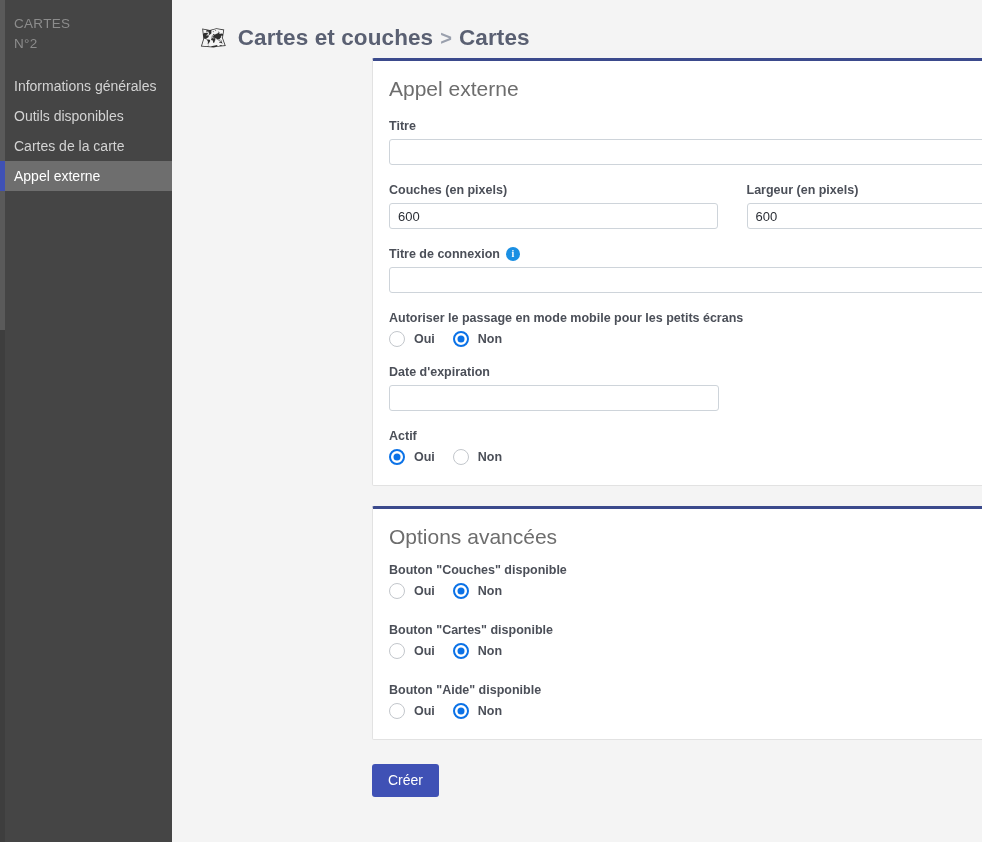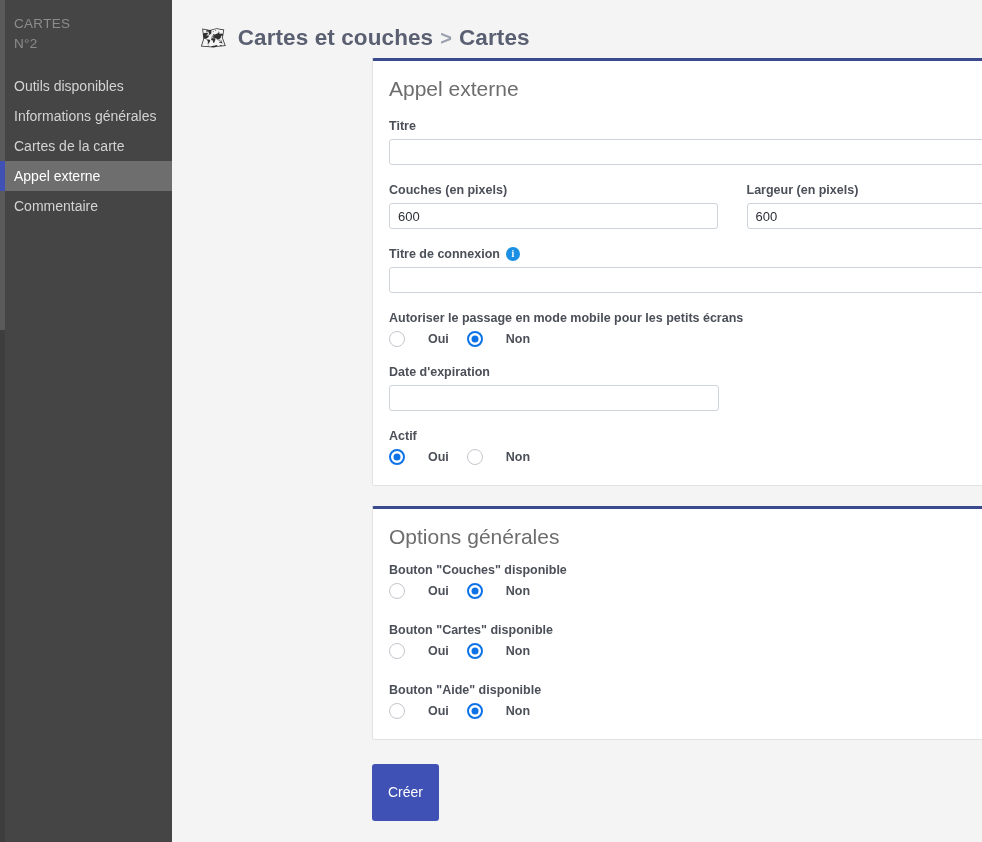--- a/index.html
+++ b/index.html
@@ -164,21 +164,21 @@
     justify-content: center;
     line-height: 1;
     cursor: pointer;
   }
 
   .radio-field { margin-top: 18px; }
   .radio-group { display: flex; align-items: center; gap: 0; margin-top: 6px; }
   .radio-opt {
     display: flex;
     align-items: center;
-    gap: 23px;
+    gap: 9px;
     cursor: pointer;
     margin-right: 18px;
   }
   .radio {
     width: 16px; height: 16px;
     border-radius: 50%;
     border: 1.5px solid #c3c7cc;
     background: #fff;
     flex: none;
     position: relative;
@@ -205,21 +205,21 @@
   .date-input { width: 330px; }
 
   .footer-actions { margin-left: 200px; margin-top: 24px; }
   .btn-primary {
     background: #3f51b5;
     color: #fff;
     border: none;
     border-radius: 3px;
     font-size: 14px;
     font-family: "Liberation Sans", sans-serif;
-    padding: 20px 16px;
+    padding: 8px 16px;
     cursor: pointer;
     line-height: 1.2;
   }
 </style>
 </head>
 <body>
 
 <div class="app">
 
   <aside class="sidebar">
@@ -227,33 +227,30 @@
       <div class="sb-scroll-thumb"></div>
     </div>
 
     <div class="sb-brand">
       <span class="b1">CARTES</span>
       <span class="b2">N°2</span>
     </div>
 
     <nav class="sb-nav">
       <div class="sb-item">
+        <span>Informations générales</span>
+      </div>
+      <div class="sb-item">
         <span>Outils disponibles</span>
-      </div>
-      <div class="sb-item">
-        <span>Informations générales</span>
       </div>
       <div class="sb-item">
         <span>Cartes de la carte</span>
       </div>
       <div class="sb-item active">
         <span>Appel externe</span>
-      </div>
-      <div class="sb-item">
-        <span>Commentaire</span>
       </div>
     </nav>
   </aside>
 
   <main class="main">
 
     <div class="page-head">
       <span class="map-icon">🗺</span>
       <div class="breadcrumb">
         <span>Cartes et couches</span><span class="sep">&gt;</span><span>Cartes</span>
@@ -326,21 +323,21 @@
               <span class="radio-label">Non</span>
             </label>
           </div>
         </div>
 
       </div>
     </section>
 
     <section class="card">
       <div class="card-head">
-        <span class="card-title">Options générales</span>
+        <span class="card-title">Options avancées</span>
 
       </div>
 
       <div class="card-body">
 
         <div class="radio-field" style="margin-top:6px;">
           <div class="label">Bouton "Couches" disponible</div>
           <div class="radio-group">
             <label class="radio-opt">
               <span class="radio"></span>

